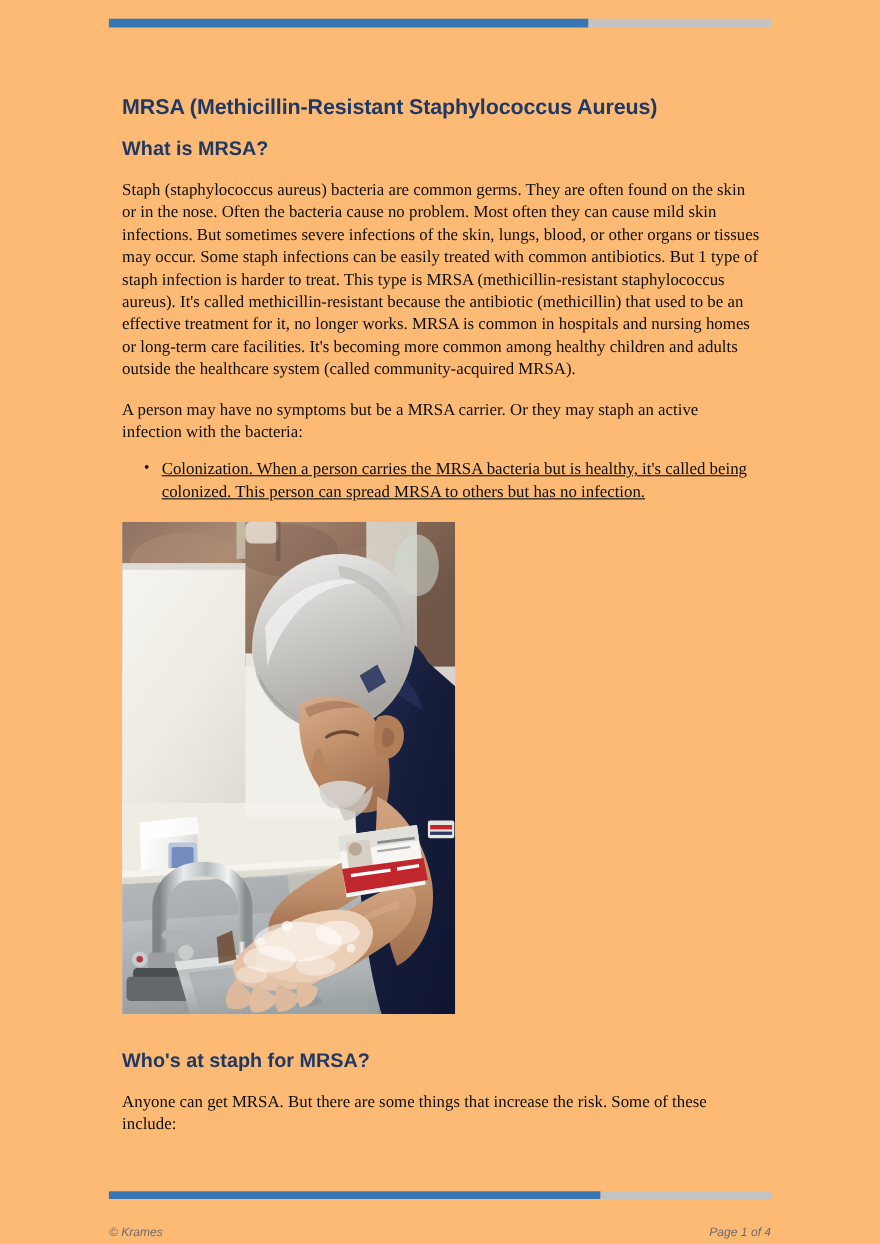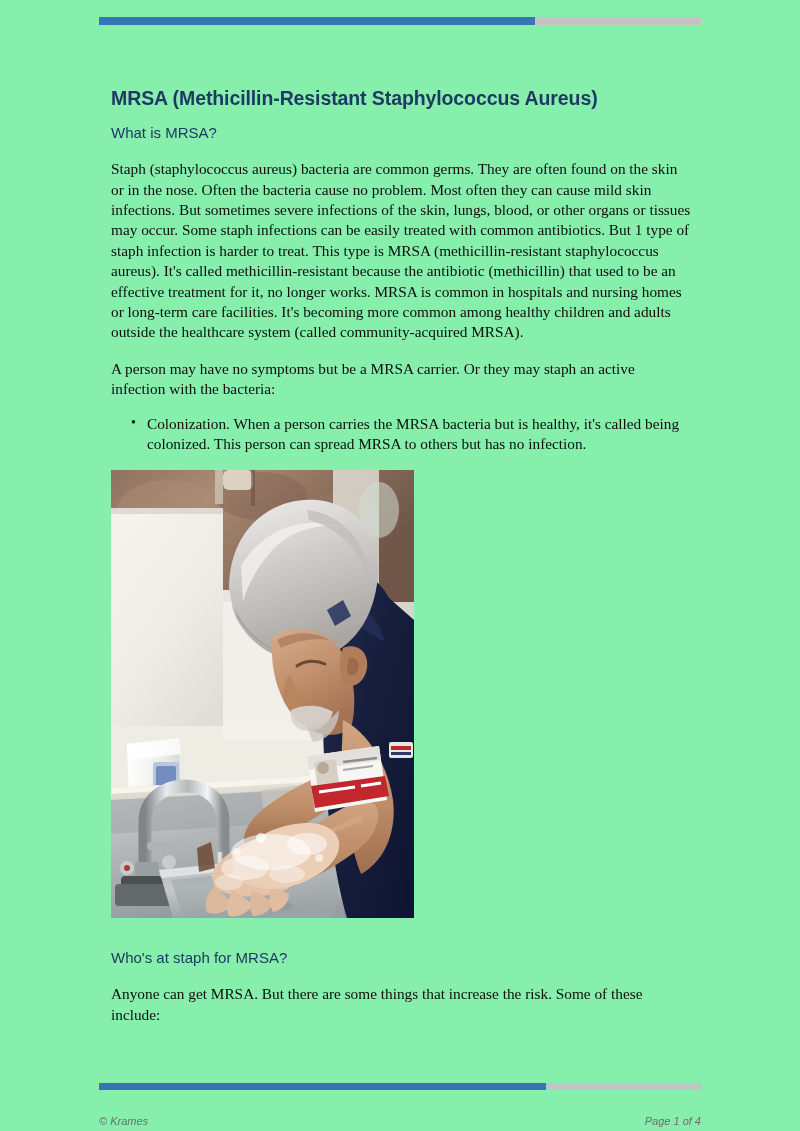--- a/index.html
+++ b/index.html
@@ -13,21 +13,21 @@
     height: 1131px;
     position: relative;
     font-family: "Liberation Serif", "DejaVu Serif", serif;
     color: #000000;
     overflow: hidden;
   }
 
   .page {
     position: absolute;
     inset: 0;
-    background: #86efac;
+    background: #fdba74;
   }
 
   
   .header-rule {
     position: absolute;
     top: 17px;
     left: 99px;
     width: 602px;
     height: 8px;
     display: flex;
@@ -56,23 +56,23 @@
     font-size: 19.5px;
     line-height: 1.25;
     font-weight: bold;
     color: #1f3864;
     margin: 0 0 14px 0;
     letter-spacing: -0.1px;
   }
 
   h2.section-heading {
     font-family: "Liberation Sans", "DejaVu Sans", sans-serif;
-    font-size: 15px;
+    font-size: 18px;
     line-height: 1.25;
-    font-weight: normal;
+    font-weight: bold;
     color: #1f3864;
     margin: 0 0 11px 0;
   }
 
   p.body-text {
     font-size: 15.3px;
     line-height: 1.335;
     margin: 16px 0 14px 0;
     text-align: left;
     color: #0d0d0d;
@@ -83,20 +83,21 @@
     padding-left: 36px;
     list-style: none;
   }
   ul.body-list > li {
     font-size: 15.3px;
     line-height: 1.335;
     margin: 0 0 1px 0;
     position: relative;
     padding-left: 0;
     color: #0d0d0d;
+    text-decoration: underline;
   }
   ul.body-list > li::before {
     content: "\2022";
     position: absolute;
     left: -16px;
     top: 0;
     font-size: 14px;
     color: #0d0d0d;
   }
 

